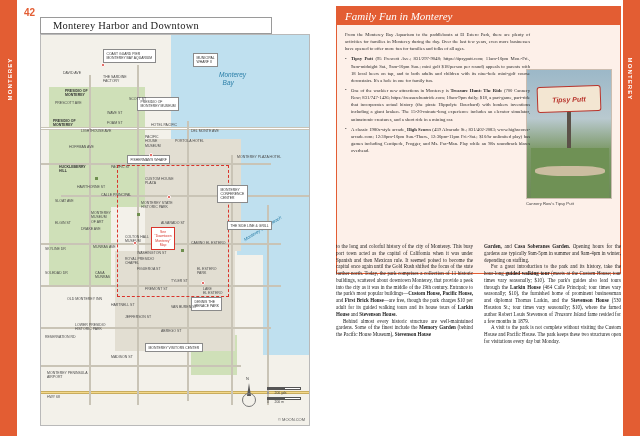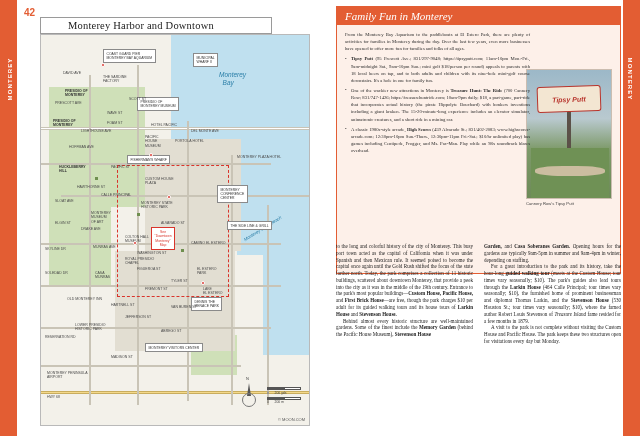--- a/index.html
+++ b/index.html
@@ -30,21 +30,21 @@
     line-height: 1.5; font-weight: bold;
   }
   .folio-left {
     position: absolute; left: 24px; top: 7px;
     font-family: "Liberation Sans", sans-serif;
     font-size: 10px; color: #e35d33; font-weight: bold;
   }
   .map-title-bar {
     position: absolute; left: 40px; top: 17px; width: 232px; height: 17px;
     border: 1px solid #9a9a9a; background: #ffffff;
-    display: flex; align-items: center; padding-left: 27px;
+    display: flex; align-items: center; padding-left: 12px;
   }
   .map-title-bar span {
     font-family: "Liberation Serif", serif;
     font-size: 10.5px; color: #1a1a1a; letter-spacing: .2px;
   }
   .map-frame {
     position: absolute; left: 40px; top: 34px; width: 270px; height: 392px;
     border: 1px solid #b9b9b9;
     background: #f3f1ea;
     overflow: hidden;

